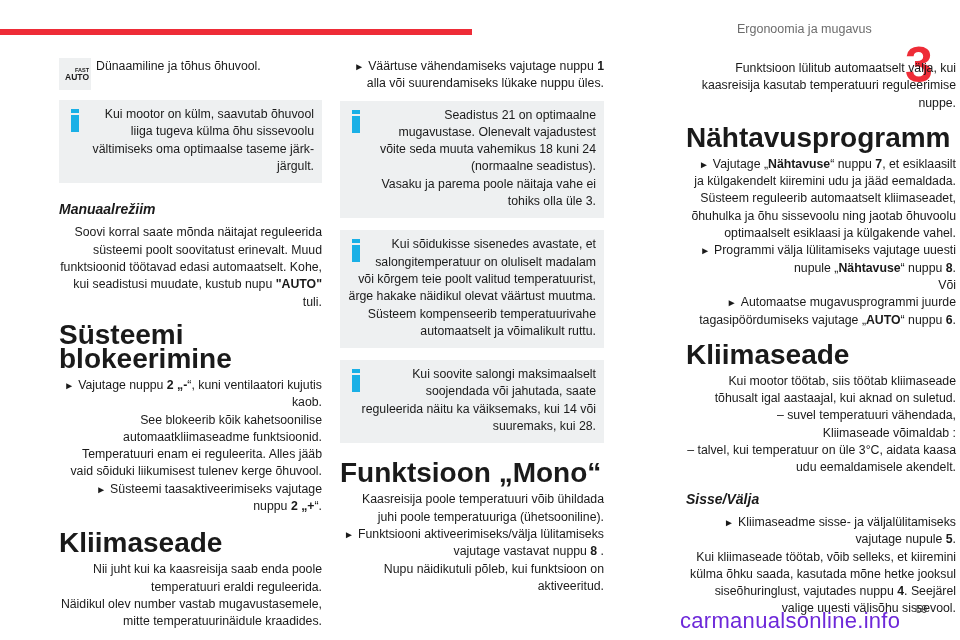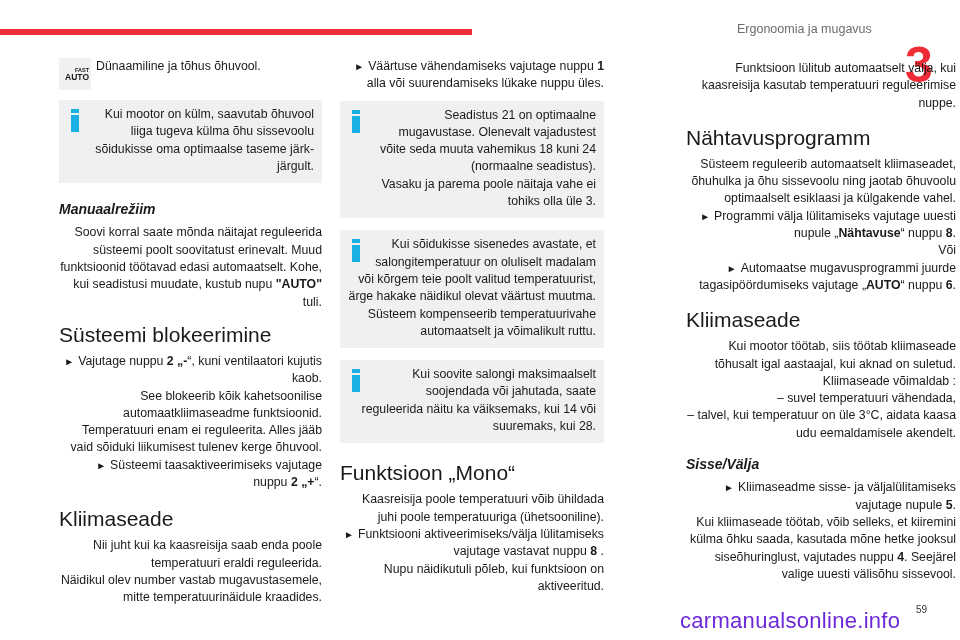--- a/index.html
+++ b/index.html
@@ -38,21 +38,21 @@
     .infobox {
       background: #eef0f1; padding: 6px 8px 8px 8px; margin-bottom: 12px;
       position: relative;
     }
     .info-icon {
       float: left; width: 14px; height: 24px; margin: 3px 6px 0 2px; position: relative;
     }
     .info-icon .dot { position: absolute; left: 2px; top: 0; width: 8px; height: 4px; background: #1ab0e6; }
     .info-icon .stem { position: absolute; left: 2px; top: 6px; width: 8px; height: 17px; background: #1ab0e6; }
     h3 { font-size: 14px; font-weight: bold; margin: 18px 0 6px 0; font-style: italic; }
-    h2 { font-size: 21px; font-weight: normal; margin: 12px 0 6px 0; line-height: 24px; }
+    h2 { font-size: 28px; font-weight: bold; margin: 12px 0 6px 0; line-height: 24px; }
     .arrow { font-size: 10px; margin-right: 4px; }
     .watermark {
       position: absolute; left: 680px; top: 608px;
       font-size: 22px; color: #6d28d9; letter-spacing: 0.3px;
     }
     .pagenum {
       position: absolute; left: 916px; top: 604px; font-size: 10px; color: #333;
     }
   </style>
 </head>
@@ -69,21 +69,21 @@
       <span class="auto">AUTO</span>
     </div>
     <p>Dünaamiline ja tõhus õhuvool.</p>
   </div>
 
   <div class="infobox">
     <span class="info-icon">
         <span class="dot"></span>
         <span class="stem"></span>
       </span>
-    <p>Kui mootor on külm, saavutab õhuvool liiga tugeva külma õhu sissevoolu sõidukisse oma optimaalse taseme järk-järgult.</p>
+    <p>Kui mootor on külm, saavutab õhuvool liiga tugeva külma õhu sissevoolu vältimiseks oma optimaalse taseme järk-järgult.</p>
   </div>
 
   <h3>Manuaalrežiim</h3>
   <p>
     <span>Soovi korral saate mõnda näitajat reguleerida süsteemi poolt soovitatust erinevalt. Muud funktsioonid töötavad edasi automaatselt. Kohe, kui seadistusi muudate, kustub nupu</span>
     <b>"AUTO"</b><span> tuli.</span>
   </p>
 
   <h2>Süsteemi blokeerimine</h2>
   <p><span class="arrow">►</span><span>Vajutage nuppu </span><b>2 „-</b><span>“, kuni ventilaatori kujutis kaob.</span></p>
@@ -127,29 +127,30 @@
   <h2 style="margin-top:18px">Funktsioon „Mono“</h2>
   <p>Kaasreisija poole temperatuuri võib ühildada juhi poole temperatuuriga (ühetsooniline).</p>
   <p><span class="arrow">►</span><span>Funktsiooni aktiveerimiseks/välja lülitamiseks vajutage vastavat nuppu </span><b>8</b><span> .</span></p>
   <p>Nupu näidikutuli põleb, kui funktsioon on aktiveeritud.</p>
 </div>
 
 <div class="col col3">
   <p>Funktsioon lülitub automaatselt välja, kui kaasreisija kasutab temperatuuri reguleerimise nuppe.</p>
 
   <h2 style="margin-top:14px">Nähtavusprogramm</h2>
+  <p><span class="arrow">►</span><span>Vajutage „</span><b>Nähtavuse</b><span>“ nuppu </span><b>7</b><span>, et esiklaasilt ja külgakendelt kiiremini udu ja jääd eemaldada.</span></p>
   <p>Süsteem reguleerib automaatselt kliimaseadet, õhuhulka ja õhu sissevoolu ning jaotab õhuvoolu optimaalselt esiklaasi ja külgakende vahel.</p>
   <p><span class="arrow">►</span><span>Programmi välja lülitamiseks vajutage uuesti nupule „</span><b>Nähtavuse</b><span>“ nuppu </span><b>8</b><span>.</span></p>
   <p>Või</p>
   <p><span class="arrow">►</span><span>Automaatse mugavusprogrammi juurde tagasipöördumiseks vajutage „</span><b>AUTO</b><span>“ nuppu </span><b>6</b><span>.</span></p>
 
   <h2 style="margin-top:14px">Kliimaseade</h2>
   <p>Kui mootor töötab, siis töötab kliimaseade tõhusalt igal aastaajal, kui aknad on suletud.</p>
+  <p>–  suvel temperatuuri vähendada,</p>
   <p>Kliimaseade võimaldab :</p>
-  <p>–  suvel temperatuuri vähendada,</p>
   <p>–  talvel, kui temperatuur on üle 3°C, aidata kaasa udu eemaldamisele akendelt.</p>
 
   <h3 style="margin-top:14px">Sisse/Välja</h3>
   <p><span class="arrow">►</span><span>Kliimaseadme sisse- ja väljalülitamiseks vajutage nupule </span><b>5</b><span>.</span></p>
   <p><span>Kui kliimaseade töötab, võib selleks, et kiiremini külma õhku saada, kasutada mõne hetke jooksul siseõhuringlust, vajutades nuppu </span><b>4</b><span>. Seejärel valige uuesti välisõhu sissevool.</span></p>
 </div>
 
 <div class="watermark">carmanualsonline.info</div>
 <div class="pagenum">59</div>
 

